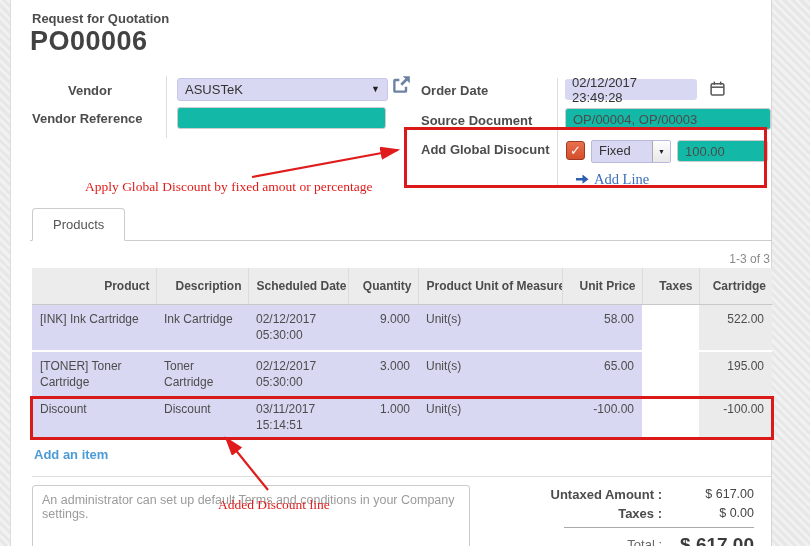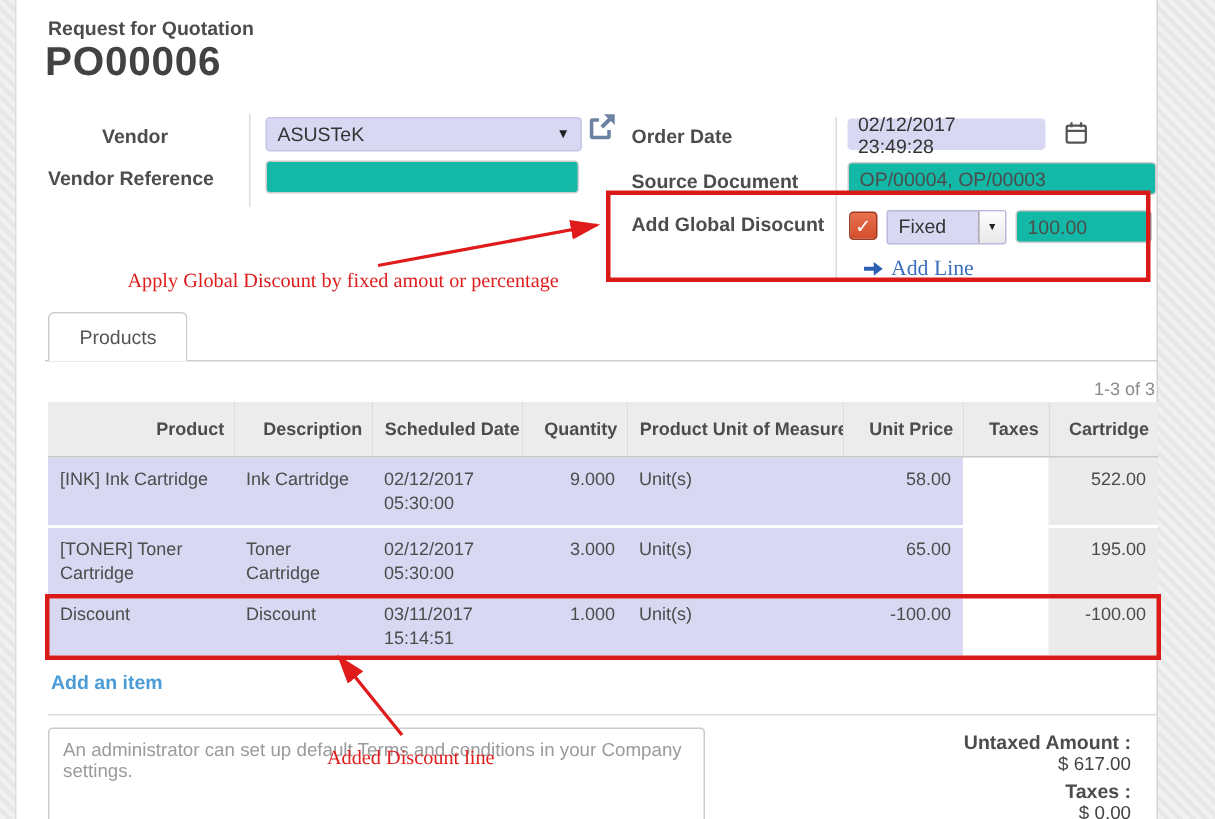--- a/index.html
+++ b/index.html
@@ -86,21 +86,21 @@
   tr.discount-row td { padding-top:3px; padding-bottom:3px; }
   .add-item { padding:8px 2px; font-size:13px; font-weight:600; color:#4b9cd6; width:120px; cursor:pointer; }
 
   
   .bottom-row { display:flex; width:740px; border-top:1px solid #ddd; margin-top:6px; padding-top:8px; }
   .terms-box {
     width:438px; height:76px; border:1px solid #ccc; border-radius:3px;
     font-size:12.5px; color:#9b9b9b; padding:7px 9px; background:#fff;
   }
   .totals { margin-left:auto; width:246px; padding:2px 18px 0 0; }
-  .tot-line { display:flex; align-items:flex-end; margin-bottom:4px;flex-direction:column; }
+  .tot-line { display:flex; align-items:center; margin-bottom:4px; }
   .tot-line .tl { flex:1; text-align:right; font-size:13px; font-weight:bold; color:#4c4c4c; }
   .tot-line .tv { width:92px; text-align:right; font-size:12.5px; color:#444; }
   .tot-sep { border-top:1px solid #aaa; margin:6px 0 6px 38px; }
   .tot-final .tl { font-weight:normal; color:#666; }
   .tot-final .tv { font-size:19px; font-weight:bold; color:#3b3b3b; }
   svg.icon { display:block; }
 </style>
 </head>
 <body>
 

